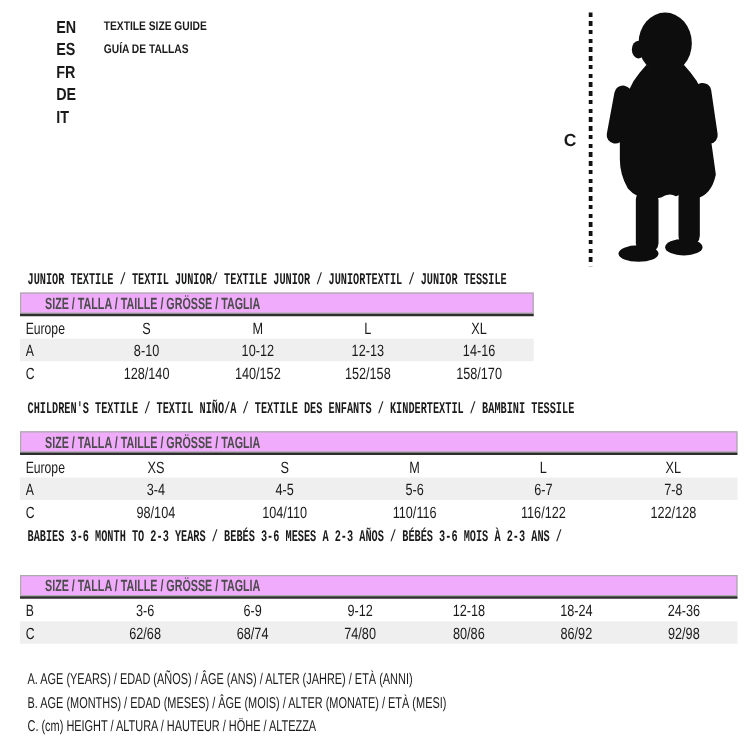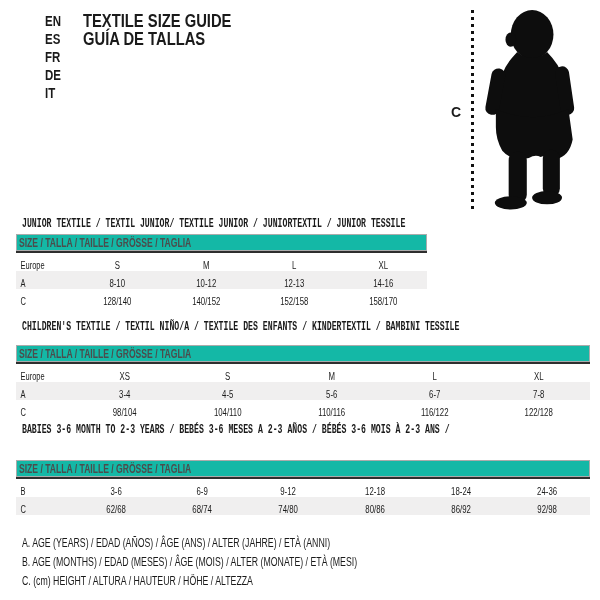--- a/index.html
+++ b/index.html
@@ -7,34 +7,34 @@
         font-family:"Liberation Sans",sans-serif;color:#1a1a1a;}
   
   .sx{display:inline-block;white-space:nowrap;transform-origin:0 50%;}
   .sx63{transform:scaleX(0.63);} .sx66{transform:scaleX(0.66);}
   .sx70{transform:scaleX(0.70);}
   .sx82{transform:scaleX(0.82);}
   
   .langs{position:absolute;left:22px;top:12px;}
   .lrow{display:flex;height:18px;align-items:center;}
   .lcode{width:38px;font-weight:bold;font-size:14px;padding-left:23px;}
-  .lname{font-weight:bold;font-size:18px;}
+  .lname{font-weight:bold;font-size:10px;}
   
   .hline{position:absolute;left:471px;top:10px;width:3px;height:203px;
          background:repeating-linear-gradient(to bottom,#111 0 3.5px,transparent 3.5px 7px);}
   .hlabel{position:absolute;left:451px;top:104px;font-weight:bold;font-size:14px;}
   .baby{position:absolute;left:482px;top:7px;width:96px;height:204px;}
   
   .stitle{position:absolute;left:22px;font-weight:bold;font-size:13px;white-space:nowrap;font-family:Liberation Mono, monospace;}
   
   .table{position:absolute;left:16px;}
-  .sbar{height:17px;box-sizing:border-box;background:#14b8a6;border:1px solid #ababab;
-        line-height:15px;padding-left:2px;font-weight:bold;font-size:13px;color:#4c4c4c;}
+  .sbar{height:17px;box-sizing:border-box;background:#f0abfc;border:1px solid #ababab;
+        line-height:15px;padding-left:19px;font-weight:bold;font-size:13px;color:#4c4c4c;}
   .tdiv{height:2px;background:#2e2e2e;}
-  .trow{display:flex;height:18px;align-items:flex-end;font-size:10px;}
+  .trow{display:flex;height:18px;align-items:center;font-size:13px;}
   .trow.shaded{background:#f0efef;}
   .tlabel{width:57px;box-sizing:border-box;padding-left:6px;transform:scaleX(0.75);
           transform-origin:0 50%;white-space:nowrap;}
   .tcell{flex:1;text-align:center;transform:scaleX(0.78);white-space:nowrap;}
   
   .foot{position:absolute;left:22px;top:536px;}
   .frow{height:19px;font-weight:normal;font-size:12.5px;}
 </style>
 </head>
 <body>

